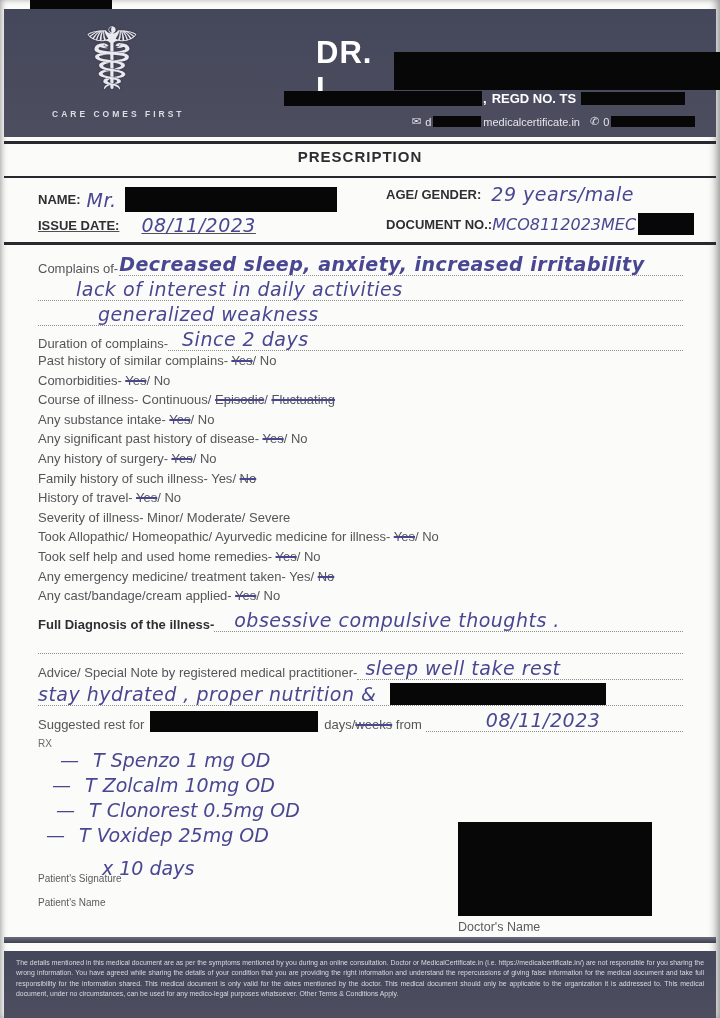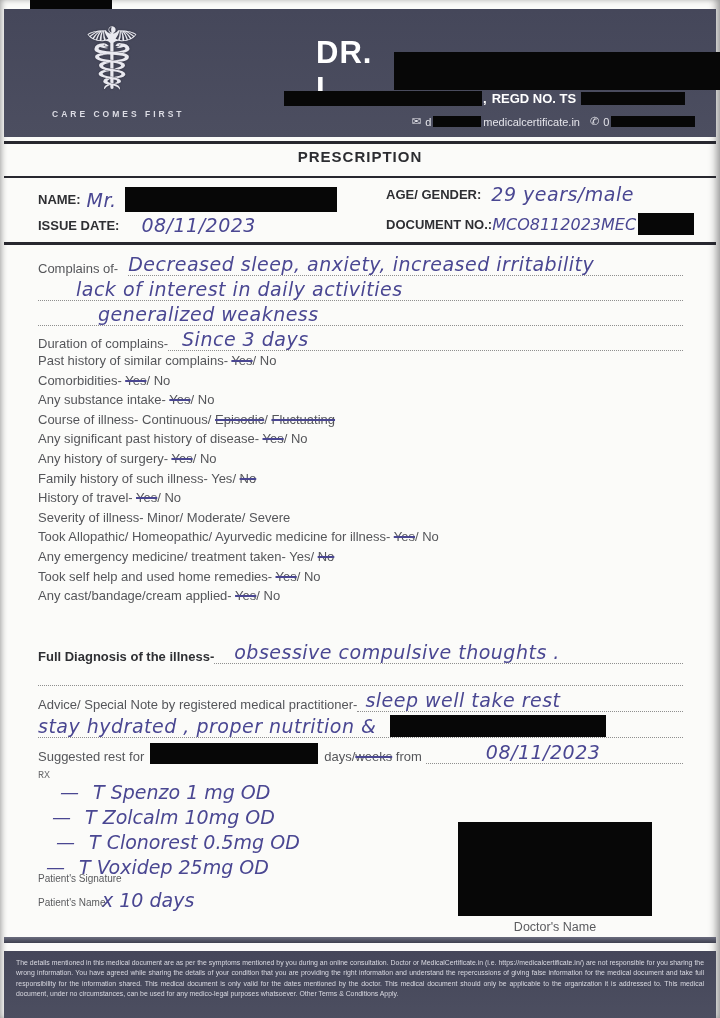--- a/index.html
+++ b/index.html
@@ -40,59 +40,59 @@
 
   
   .fields { position:absolute; left:24px; right:14px; top:181px; height:58px; font-size:13px; }
   .frow { position:absolute; display:flex; align-items:center; }
   .flabel { font-weight:bold; color:#2e2f33; white-space:nowrap; }
   .hand { font-family:"DejaVu Sans", sans-serif; font-style:italic; color:#4a4792; }
   .hand-lg { font-size:19px; letter-spacing:0.5px; }
   .name-row { left:14px; top:6px; }
   .name-bar { width:212px; height:25px; margin-left:8px; }
   .age-row { left:362px; top:2px; }
-  .issue-row { left:14px; top:33px; }
+  .issue-row { left:14px; top:33px;text-decoration:underline; }
   .doc-row { left:362px; top:32px; }
   .doc-bar { width:56px; height:22px; margin-left:2px; }
   .rule-c { position:absolute; left:4px; right:4px; top:242px; height:3px; background:#28282f; }
 
   
   .main { position:absolute; left:0; right:12px; top:250px; padding:0 25px 0 38px; font-size:13px; color:#55565a; }
   .wline { display:flex; align-items:flex-end; }
   .plabel { white-space:nowrap; }
   .dotfill { flex:1; border-bottom:1px dotted #8f8f8f; min-height:1px; }
   .c1 { height:26px; }
-  .c1 .hand-lg { margin-left:10px; }
+  .c1 .hand-lg { margin-left:1px;font-weight:bold; }
   .c23 { height:25px; }
   .struck { text-decoration:line-through; text-decoration-color:#4a4792; text-decoration-thickness:1.5px; }
   .check-row { height:19.6px; line-height:19.6px; white-space:nowrap; }
-  .diag-row { height:26px;margin-top:32px; }
+  .diag-row { height:26px; }
   .diag-row .plabel { font-weight:bold; color:#2e2f33; }
   .empty-dotline { height:22px; }
   .advice1 { height:24px; margin-top:2px; }
   .advice2 { height:26px; }
   .advice2 .adv-bar { width:216px; height:22px; margin-left:14px; }
   .rest-row { height:26px; align-items:flex-end; }
   .rest-bar { width:168px; height:21px; margin:0 6px; }
   .rest-mid { white-space:nowrap; margin:0 4px 0 0; }
-  .rx-label { margin-top:6px; font-size:10px; color:#6a6b6e;font-family:Liberation Mono, monospace; }
+  .rx-label { margin-top:6px; font-size:10px; color:#6a6b6e; }
   .rx-row { display:flex; align-items:baseline; font-size:19px; }
   .rx-dash { margin-right:14px; color:#4a4792; }
   .rx-row:nth-of-type(1) { margin-left:22px; }
   .rx-row:nth-of-type(2) { margin-left:14px; }
   .rx-row:nth-of-type(3) { margin-left:18px; }
   .rx-row:nth-of-type(4) { margin-left:8px; }
   .rx-rows .rx-row { height:25px; }
   .rx-duration { margin:8px 0 0 64px; font-size:19px; }
 
   
   .sig-label { position:absolute; left:38px; font-size:10px; color:#5a5b5e; }
   .sig1 { top:873px; } .sig2 { top:897px;text-align:right; }
   .doctor-box { position:absolute; left:458px; top:822px; width:194px; height:94px; background:#070707; }
-  .doctor-label { position:absolute; left:458px; top:920px; width:194px; text-align:center; font-size:12.5px; color:#5a5b5e; }
+  .doctor-label { position:absolute; left:458px; top:920px; width:194px; text-align:left; font-size:12.5px; color:#5a5b5e; }
 
   
   .divider { position:absolute; left:4px; right:4px; top:937px; height:6px;
              background:linear-gradient(#6a6c7e, #3f414f); }
   .footer { position:absolute; left:4px; right:4px; top:951px; bottom:0;
             background:linear-gradient(#45475a, #4c4e60); padding:7px 12px; }
   .footer-text { font-size:6.9px; line-height:1.52; color:#dadae2; text-align:justify; }
 </style>
 </head>
 <body>
@@ -159,36 +159,36 @@
       <span class="dotfill hand hand-lg" style="flex:1">Decreased sleep, anxiety, increased irritability</span>
     </div>
     <div class="wline c23">
       <span class="dotfill hand hand-lg" style="padding-left:38px">lack of interest in daily activities</span>
     </div>
     <div class="wline c23">
       <span class="dotfill hand hand-lg" style="padding-left:60px">generalized weakness</span>
     </div>
     <div class="wline c23">
       <span class="plabel">Duration of complains-</span>
-      <span class="dotfill hand hand-lg" style="padding-left:14px">Since 3 days</span>
+      <span class="dotfill hand hand-lg" style="padding-left:14px">Since 2 days</span>
     </div>
 
     <div class="checklist">
         <div class="check-row"><span class="plabel">Past history of similar complains- </span><span class="struck">Yes</span>/ <span>No</span></div>
         <div class="check-row"><span class="plabel">Comorbidities- </span><span class="struck">Yes</span>/ <span>No</span></div>
+        <div class="check-row"><span class="plabel">Course of illness- </span><span>Continuous</span>/ <span class="struck">Episodic</span>/ <span class="struck">Fluctuating</span></div>
         <div class="check-row"><span class="plabel">Any substance intake- </span><span class="struck">Yes</span>/ <span>No</span></div>
-        <div class="check-row"><span class="plabel">Course of illness- </span><span>Continuous</span>/ <span class="struck">Episodic</span>/ <span class="struck">Fluctuating</span></div>
         <div class="check-row"><span class="plabel">Any significant past history of disease- </span><span class="struck">Yes</span>/ <span>No</span></div>
         <div class="check-row"><span class="plabel">Any history of surgery- </span><span class="struck">Yes</span>/ <span>No</span></div>
         <div class="check-row"><span class="plabel">Family history of such illness- </span><span>Yes</span>/ <span class="struck">No</span></div>
         <div class="check-row"><span class="plabel">History of travel- </span><span class="struck">Yes</span>/ <span>No</span></div>
         <div class="check-row"><span class="plabel">Severity of illness- </span><span>Minor</span>/ <span>Moderate</span>/ <span>Severe</span></div>
         <div class="check-row"><span class="plabel">Took Allopathic/ Homeopathic/ Ayurvedic medicine for illness- </span><span class="struck">Yes</span>/ <span>No</span></div>
+        <div class="check-row"><span class="plabel">Took self help and used home remedies- </span><span class="struck">Yes</span>/ <span>No</span></div>
         <div class="check-row"><span class="plabel">Any emergency medicine/ treatment taken- </span><span>Yes</span>/ <span class="struck">No</span></div>
-        <div class="check-row"><span class="plabel">Took self help and used home remedies- </span><span class="struck">Yes</span>/ <span>No</span></div>
         <div class="check-row"><span class="plabel">Any cast/bandage/cream applied- </span><span class="struck">Yes</span>/ <span>No</span></div>
       </div>
 
     <div class="wline diag-row">
       <span class="plabel">Full Diagnosis of the illness-</span>
       <span class="dotfill hand hand-lg" style="padding-left:20px">obsessive compulsive thoughts .</span>
     </div>
     <div class="wline empty-dotline">
       <span class="dotfill"></span>
     </div>

